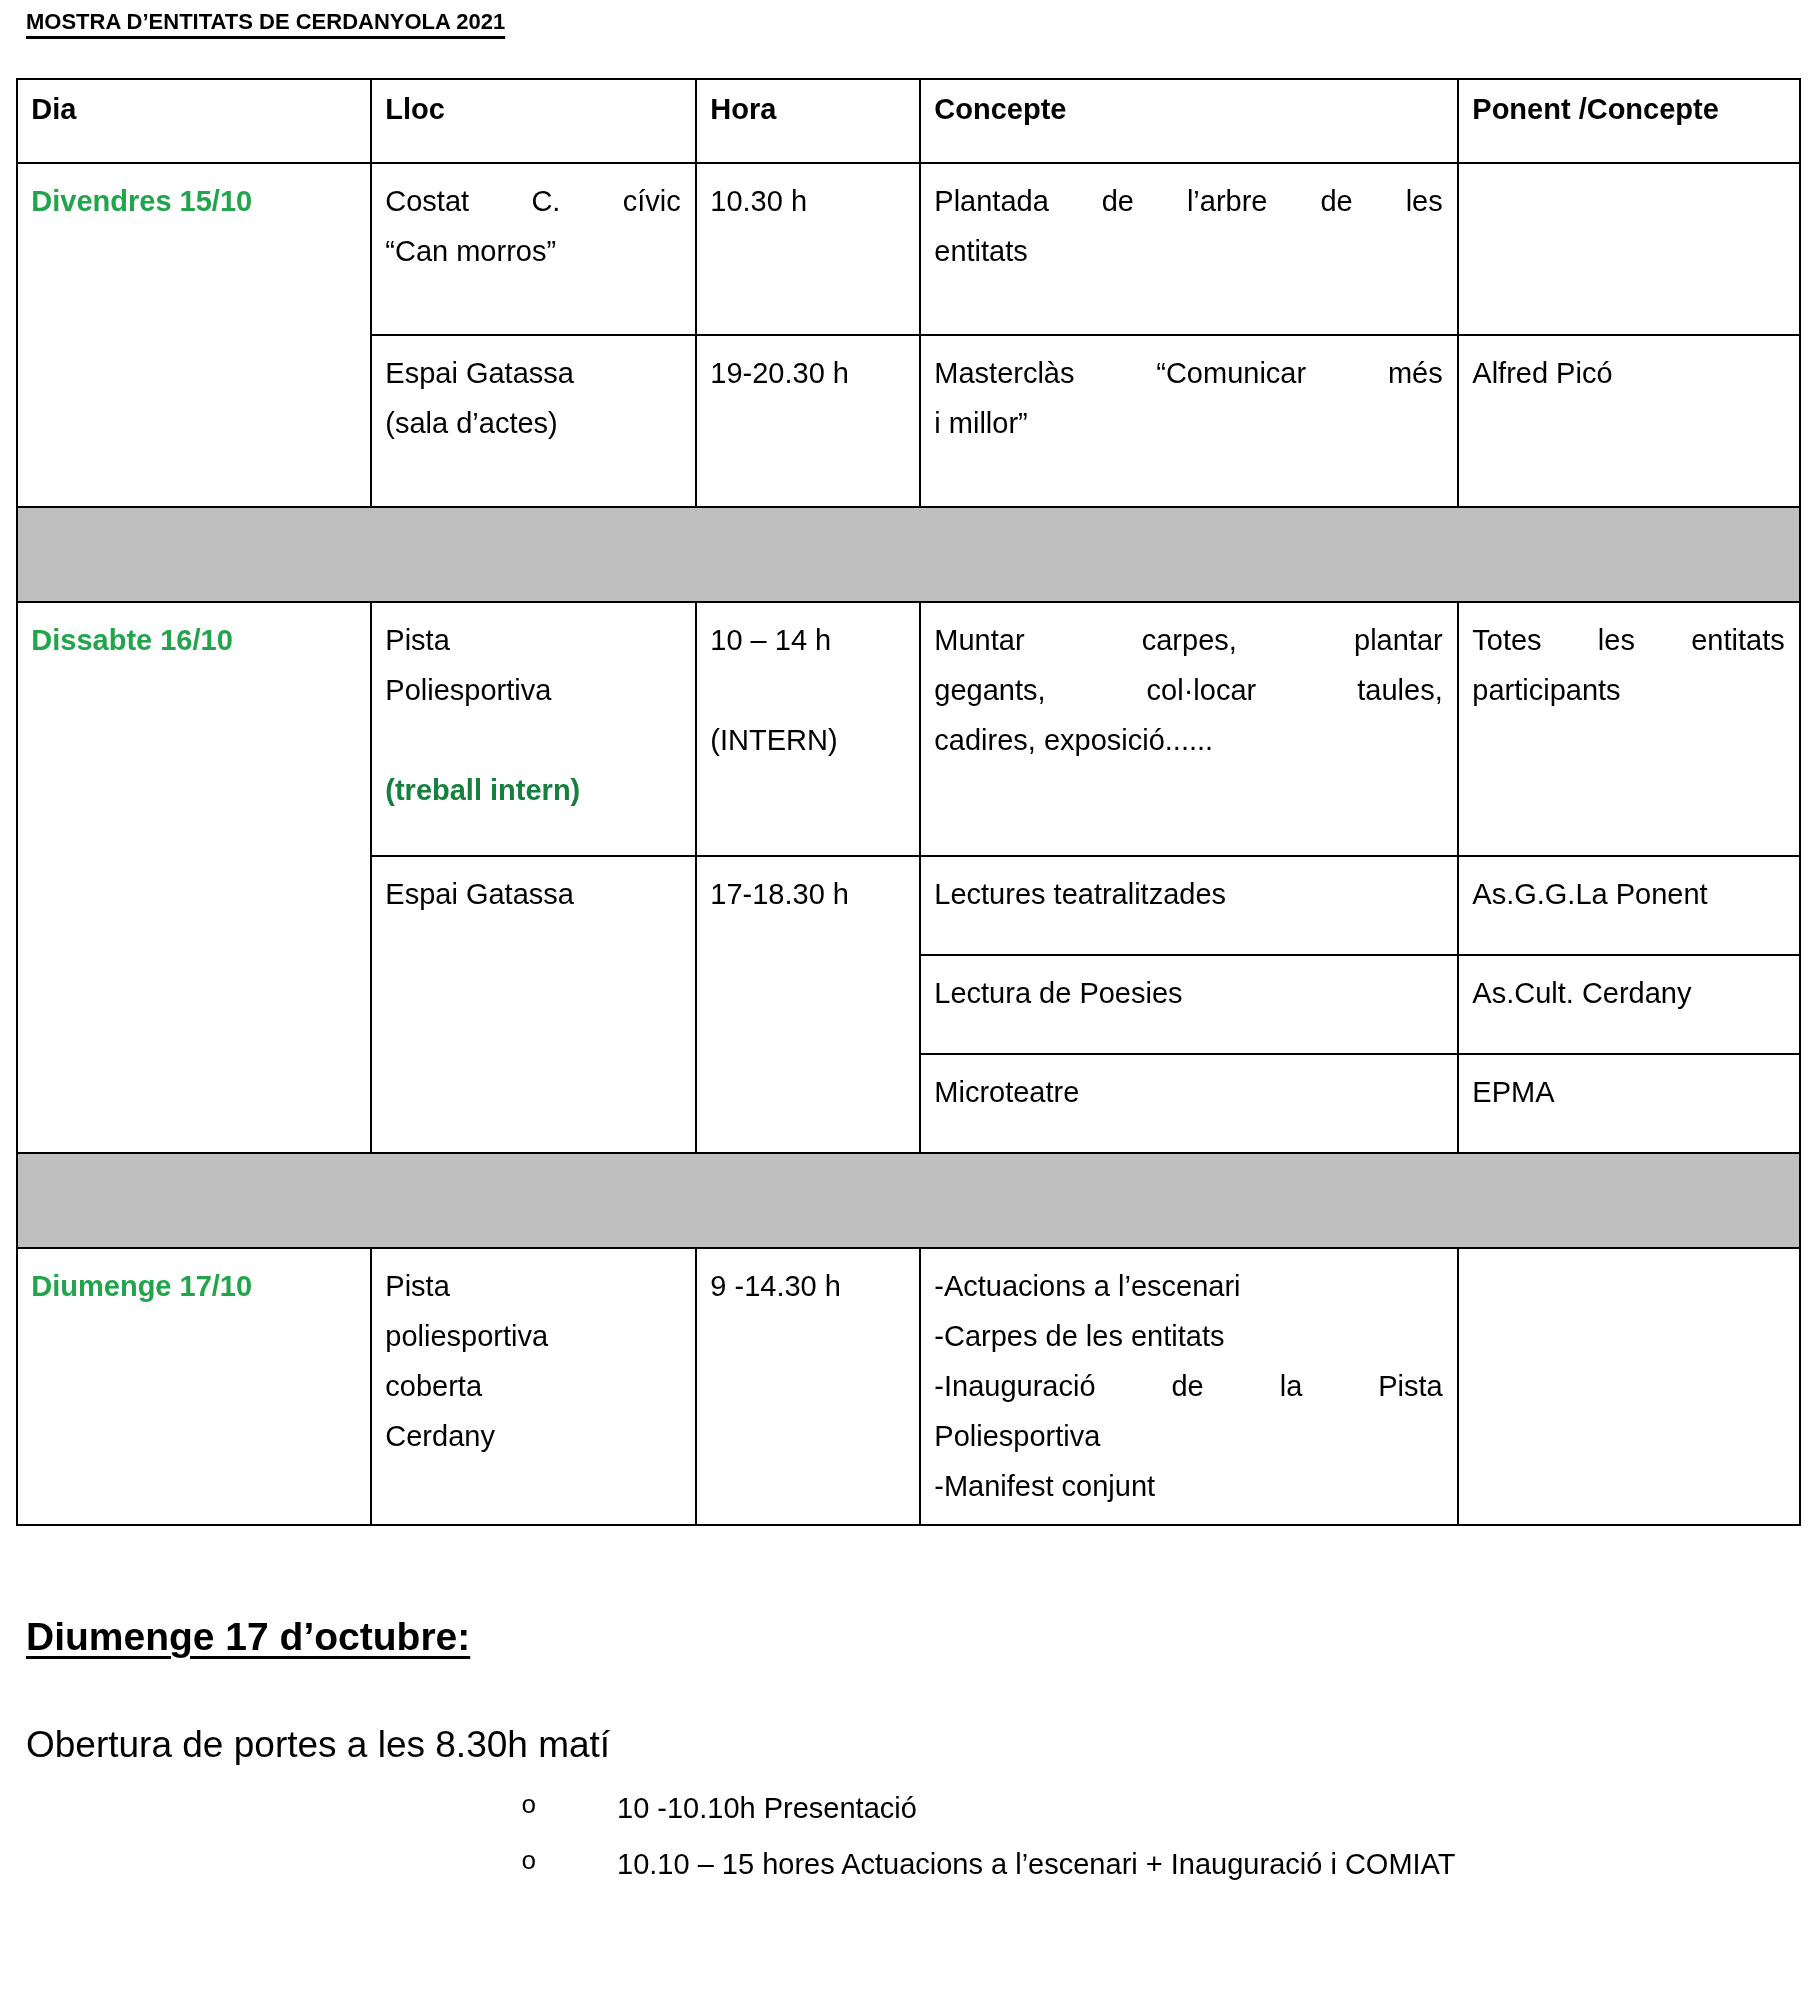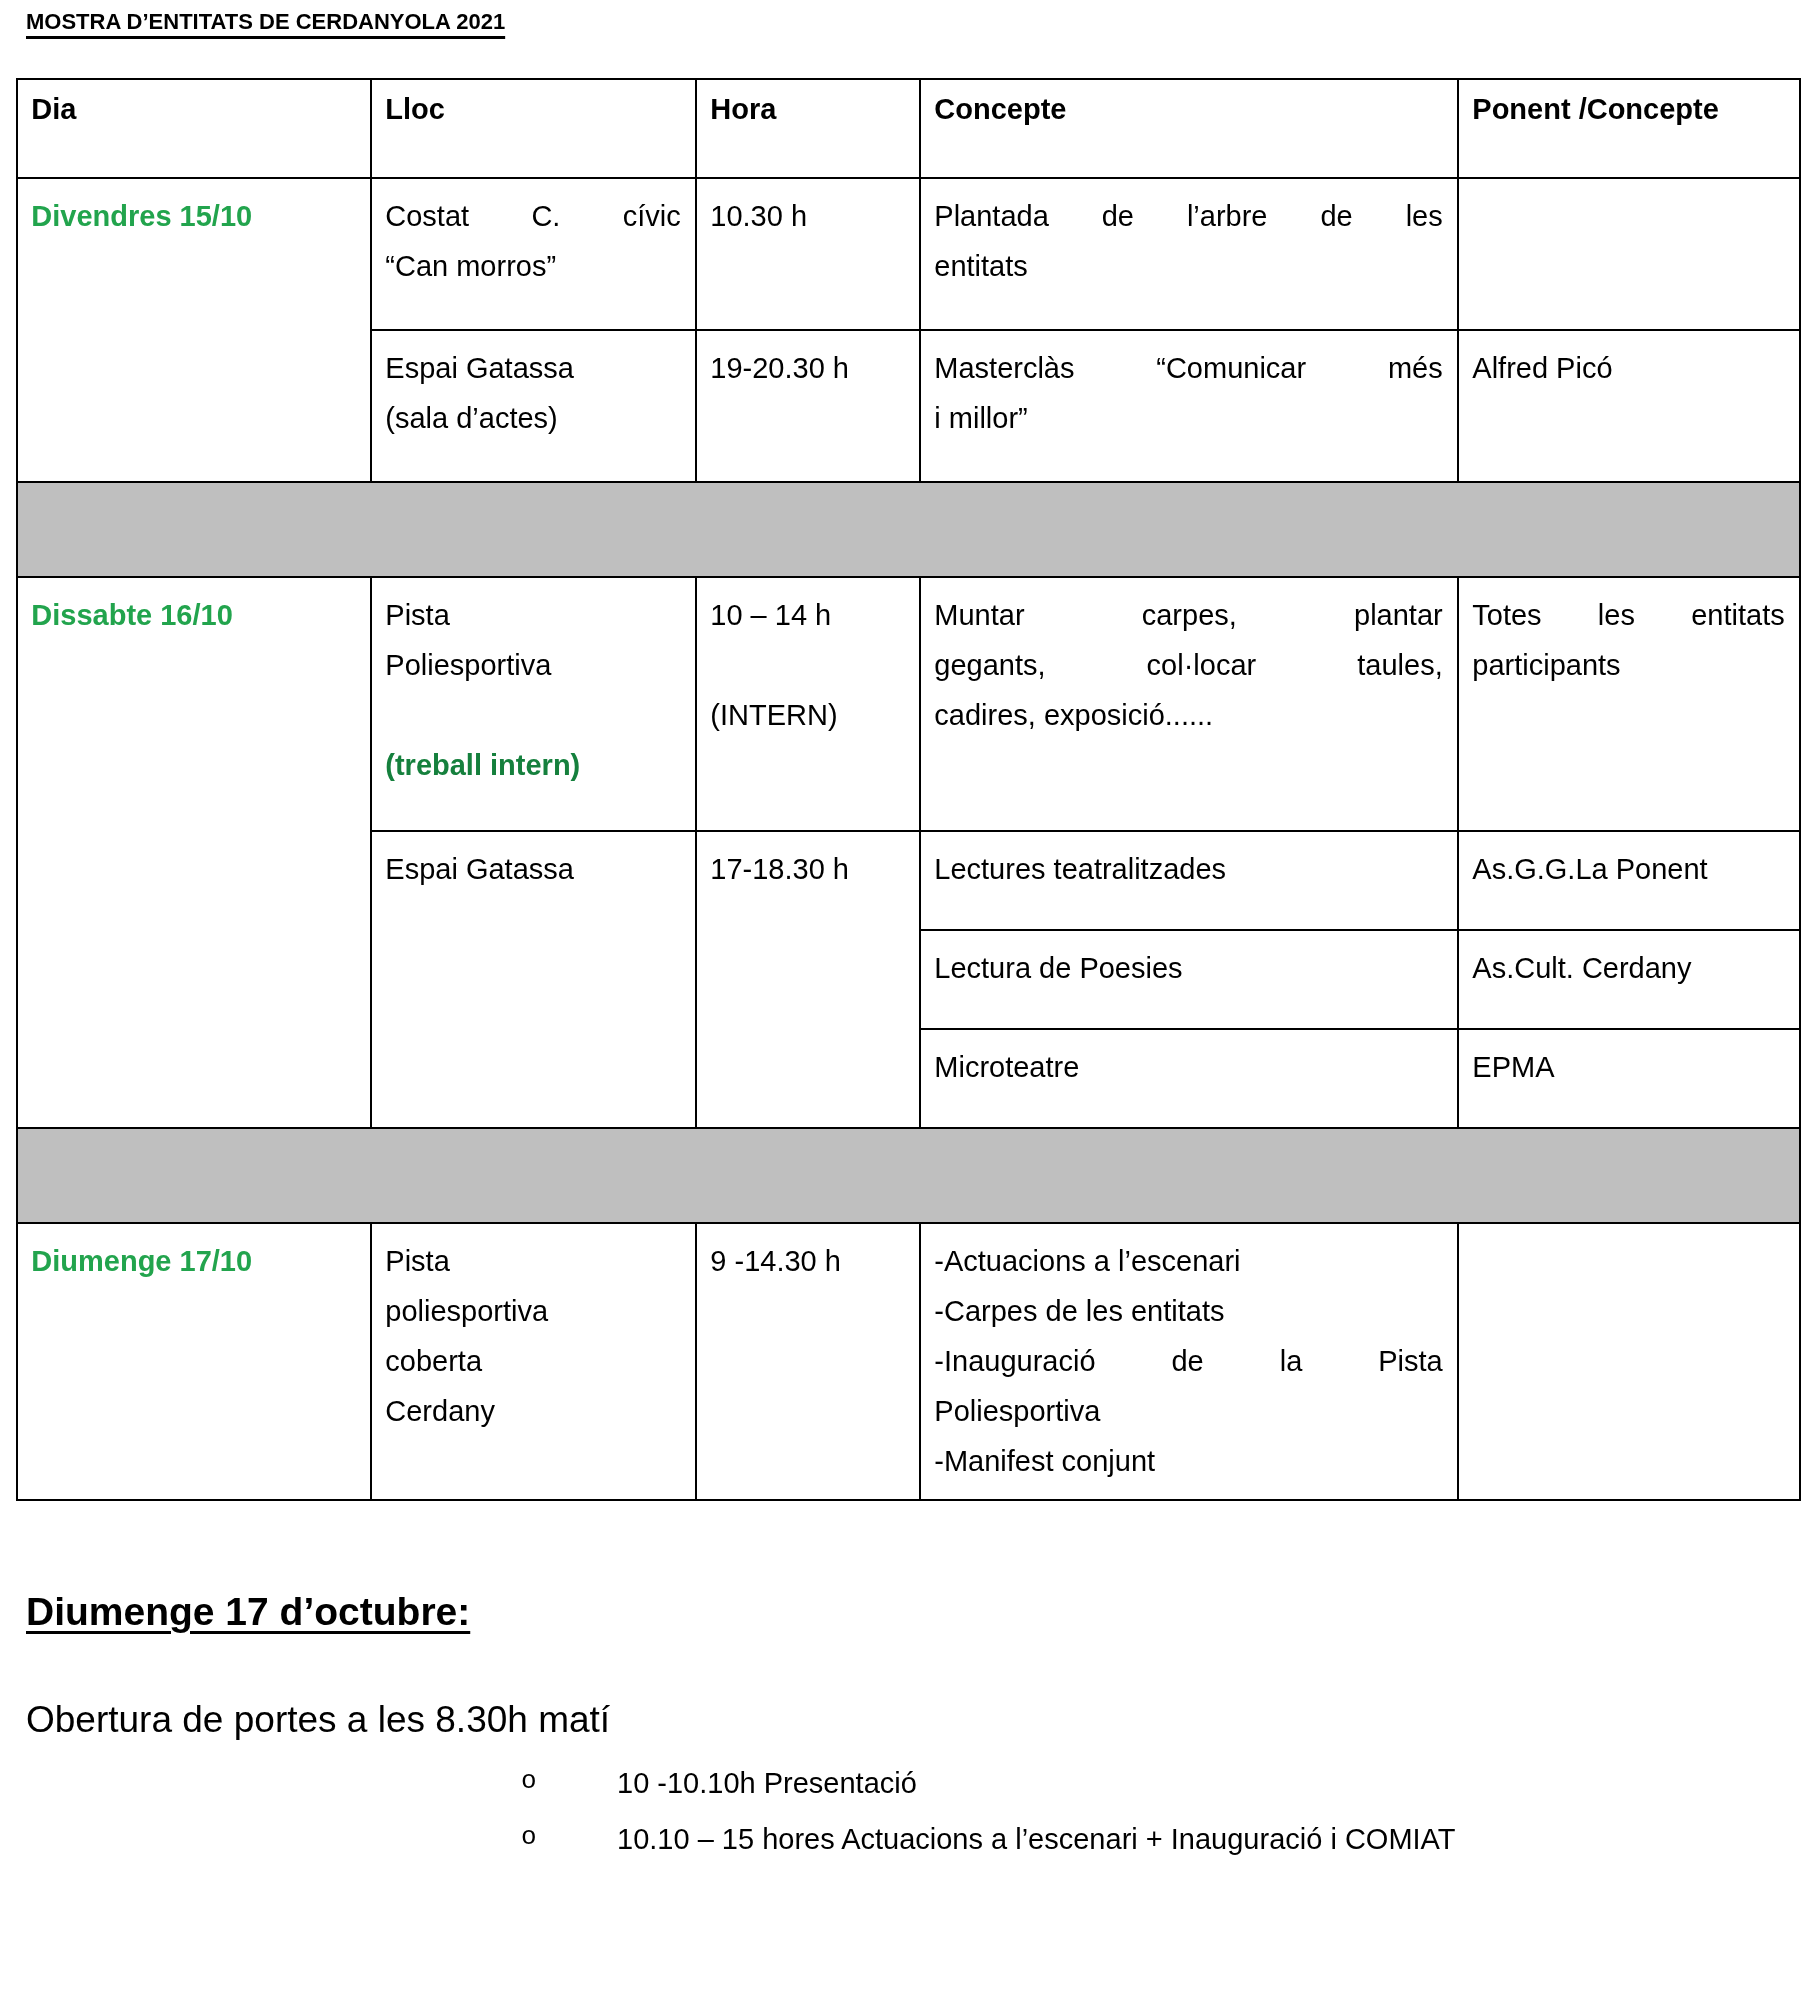--- a/index.html
+++ b/index.html
@@ -27,28 +27,28 @@
     margin:43px 0 0 15.5px;
   }
   table.sched, table.sched th, table.sched td { border:2.6px solid #000; }
   table.sched th, table.sched td {
     vertical-align:top;
     padding:13.8px 13.8px 12px 13.8px;
     font-size:29px;
     text-align:left;
     background:#fff;
   }
-  th.hdr { background:#bfbfbf; font-weight:bold; height:99px; padding-top:17px; }
+  th.hdr { background:#bfbfbf; font-weight:bold; height:84px; padding-top:17px; }
   tr.sep td { background:#bfbfbf; height:95px; padding:0; }
 
   .ln { line-height:1.72; }
   .ln-blank { height:50px; }
   .jst { text-align:justify; text-align-last:justify; }
 
-  td.h186 { height:152px; }
+  td.h186 { height:172px; }
   td.h295 { height:254px; }
   td.h115 { height:99px; }
   td.h326 { height:228px; }
 
   .day { color:#22a44d; font-weight:bold; }
   .red { color:#15803d; font-weight:bold; }
   td.shade { background:#f2f2f2; }
 
   .footer { margin-left:26px; }
   .footer-heading {

